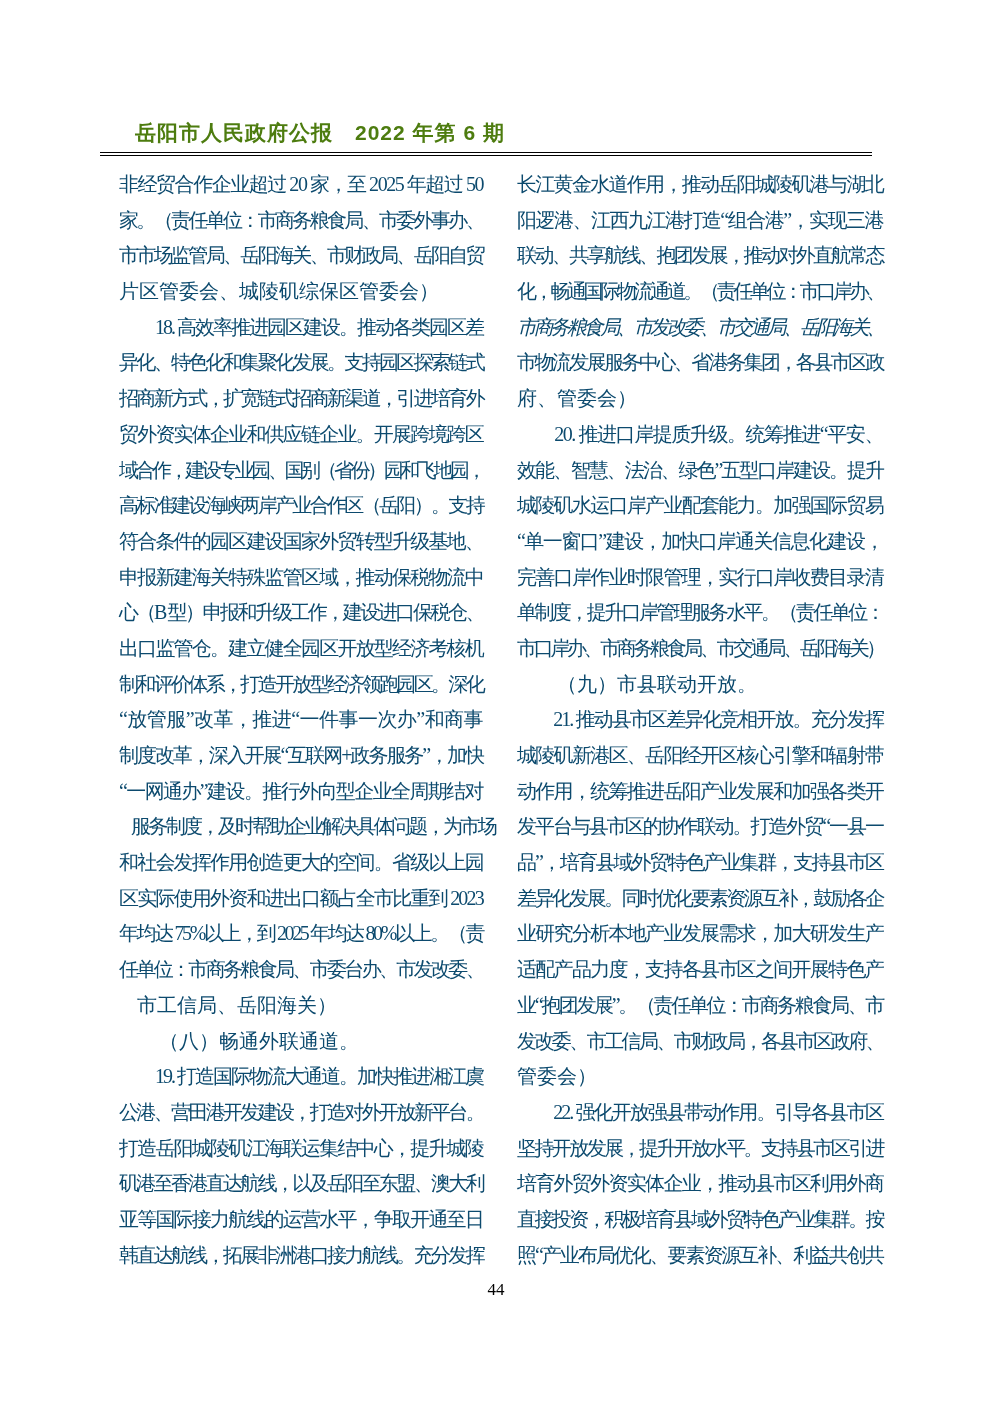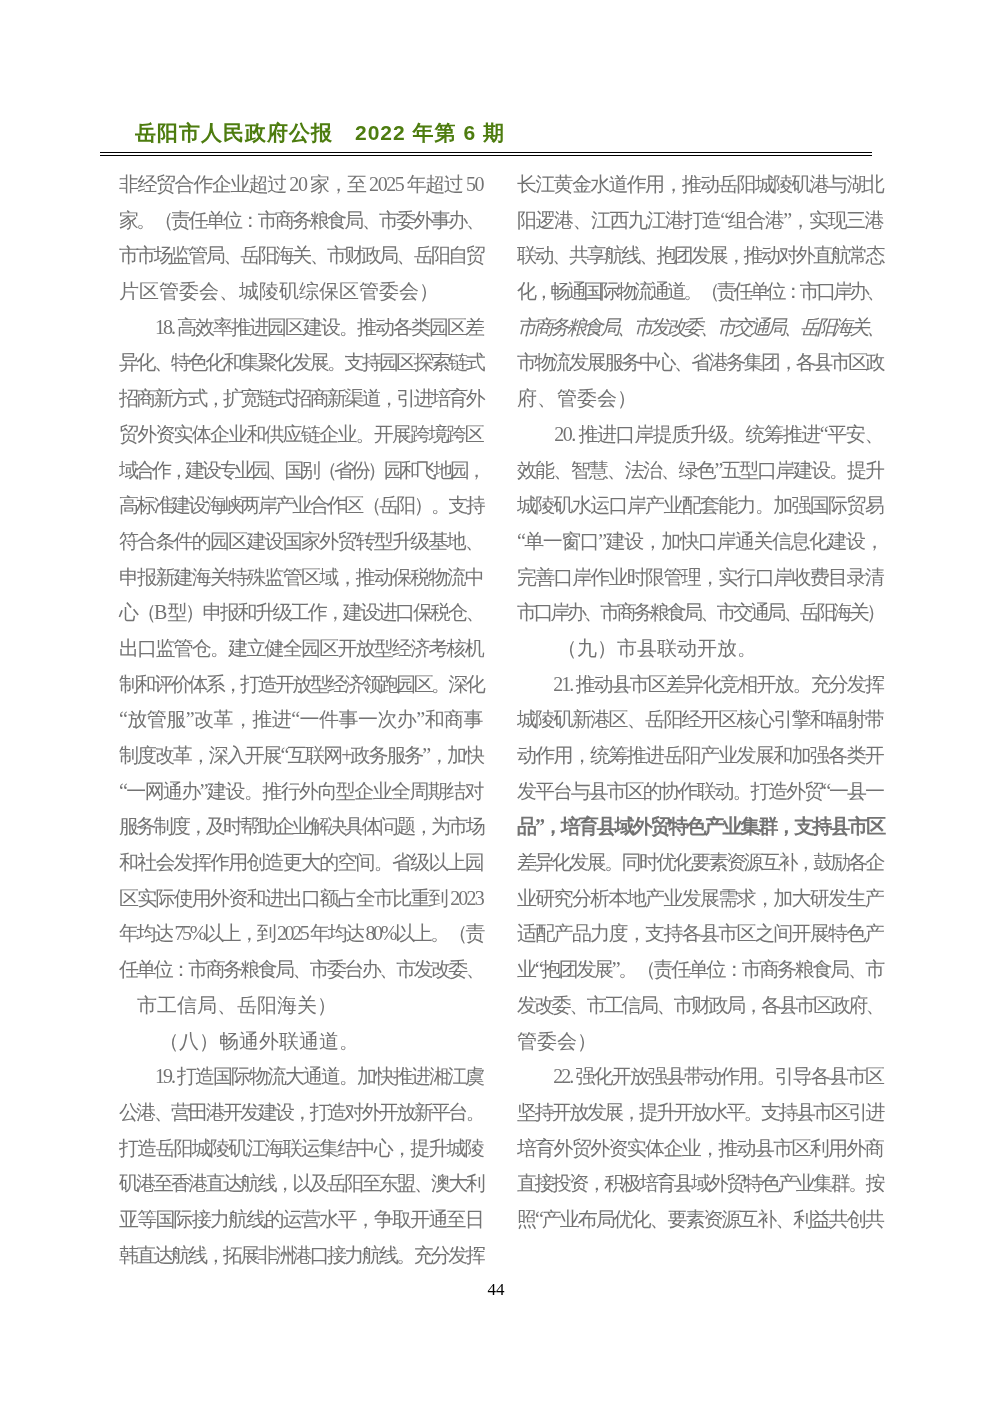--- a/index.html
+++ b/index.html
@@ -34,21 +34,21 @@
     width: 772px;
     height: 2px;
     border-top: 1px solid #000;
     border-bottom: 1px solid #000;
   }
   .column {
     position: absolute;
     top: 167px;
     font-size: 20px;
     line-height: 35.7px;
-    color: #737373;
+    color: #0c4a6e;
   }
   .column.left  { left: 119px; width: 364px; }
   .column.right { left: 517px; width: 366px; }
   .line {
     height: 35.7px;
     overflow: visible;
     white-space: pre;
   }
   .line > span {
     white-space: pre;
@@ -84,21 +84,21 @@
       <div class="line"><span style="letter-spacing: -3.45455px;">域合作，建设专业园、国别（省份）园和飞地园，</span></div>
       <div class="line"><span style="letter-spacing: -2.66667px;">高标准建设海峡两岸产业合作区（岳阳）。支持</span></div>
       <div class="line"><span style="letter-spacing: -1.8px;">符合条件的园区建设国家外贸转型升级基地、</span></div>
       <div class="line"><span style="letter-spacing: -1.8px;">申报新建海关特殊监管区域，推动保税物流中</span></div>
       <div class="line"><span style="letter-spacing: -2.47017px;">心（B 型）申报和升级工作，建设进口保税仓、</span></div>
       <div class="line"><span style="letter-spacing: -1.8px;">出口监管仓。建立健全园区开放型经济考核机</span></div>
       <div class="line"><span style="letter-spacing: -2.66667px;">制和评价体系，打造开放型经济领跑园区。深化</span></div>
       <div class="line"><span style="letter-spacing: -0.548363px;">“放管服”改革，推进“一件事一次办”和商事</span></div>
       <div class="line"><span style="letter-spacing: -2.04759px;">制度改革，深入开展“互联网+政务服务”，加快</span></div>
       <div class="line"><span style="letter-spacing: -1.60789px;">“一网通办”建设。推行外向型企业全周期结对</span></div>
-      <div class="line"><span style="letter-spacing: -2.66667px;">服务制度，及时帮助企业解决具体问题，为市场</span></div>
+      <div class="line"><span style="letter-spacing: -2.66667px; margin-left: 12px;">服务制度，及时帮助企业解决具体问题，为市场</span></div>
       <div class="line"><span style="letter-spacing: -1.8px;">和社会发挥作用创造更大的空间。省级以上园</span></div>
       <div class="line"><span style="letter-spacing: -1.78261px;">区实际使用外资和进出口额占全市比重到 2023</span></div>
       <div class="line"><span style="letter-spacing: -2.39062px;">年均达 75%以上，到 2025 年均达 80%以上。（责</span></div>
       <div class="line"><span style="letter-spacing: -2.66667px;">任单位：市商务粮食局、市委台办、市发改委、</span></div>
       <div class="line"><span style="letter-spacing: 0px; margin-left: 18px;">市工信局、岳阳海关）</span></div>
       <div class="line"><span style="letter-spacing: 0px;">　　（八）畅通外联通道。</span></div>
       <div class="line"><span style="letter-spacing: -2px;">　　19. 打造国际物流大通道。加快推进湘江虞</span></div>
       <div class="line"><span style="letter-spacing: -2.66667px;">公港、营田港开发建设，打造对外开放新平台。</span></div>
       <div class="line"><span style="letter-spacing: -1.8px;">打造岳阳城陵矶江海联运集结中心，提升城陵</span></div>
       <div class="line"><span style="letter-spacing: -2.66667px;">矶港至香港直达航线，以及岳阳至东盟、澳大利</span></div>
@@ -112,27 +112,28 @@
       <div class="line"><span style="letter-spacing: -2.57143px;">联动、共享航线、抱团发展，推动对外直航常态</span></div>
       <div class="line"><span style="letter-spacing: -3.36364px;">化，畅通国际物流通道。（责任单位：市口岸办、</span></div>
       <div class="line"><span style="letter-spacing: -3.36364px; font-style: italic;">市商务粮食局、市发改委、市交通局、岳阳海关、</span></div>
       <div class="line"><span style="letter-spacing: -2.57143px;">市物流发展服务中心、省港务集团，各县市区政</span></div>
       <div class="line"><span style="letter-spacing: 0px;">府、管委会）</span></div>
       <div class="line"><span style="letter-spacing: -1.43003px;">　　20. 推进口岸提质升级。统筹推进“平安、</span></div>
       <div class="line"><span style="letter-spacing: -2.04241px;">效能、智慧、法治、绿色”五型口岸建设。提升</span></div>
       <div class="line"><span style="letter-spacing: -1.7px; margin-top: 20px;">城陵矶水运口岸产业配套能力。加强国际贸易</span></div>
       <div class="line"><span style="letter-spacing: -1.51265px;">“单一窗口”建设，加快口岸通关信息化建设，</span></div>
       <div class="line"><span style="letter-spacing: -1.7px;">完善口岸作业时限管理，实行口岸收费目录清</span></div>
+      <div class="line"><span style="letter-spacing: -2.57143px;">单制度，提升口岸管理服务水平。（责任单位：</span></div>
       <div class="line"><span style="letter-spacing: -3.36364px;">市口岸办、市商务粮食局、市交通局、岳阳海关）</span></div>
       <div class="line"><span style="letter-spacing: 0px;">　　（九）市县联动开放。</span></div>
       <div class="line"><span style="letter-spacing: -1.91304px;">　　21. 推动县市区差异化竞相开放。充分发挥</span></div>
       <div class="line"><span style="letter-spacing: -1.7px;">城陵矶新港区、岳阳经开区核心引擎和辐射带</span></div>
       <div class="line"><span style="letter-spacing: -1.7px;">动作用，统筹推进岳阳产业发展和加强各类开</span></div>
       <div class="line"><span style="letter-spacing: -2.04241px;">发平台与县市区的协作联动。打造外贸“一县一</span></div>
-      <div class="line"><span style="letter-spacing: -2.04241px; font-weight: bold;">品”，培育县域外贸特色产业集群，支持县市区</span></div>
+      <div class="line"><span style="letter-spacing: -2.04241px;">品”，培育县域外贸特色产业集群，支持县市区</span></div>
       <div class="line"><span style="letter-spacing: -2.57143px;">差异化发展。同时优化要素资源互补，鼓励各企</span></div>
       <div class="line"><span style="letter-spacing: -1.7px;">业研究分析本地产业发展需求，加大研发生产</span></div>
       <div class="line"><span style="letter-spacing: -1.7px;">适配产品力度，支持各县市区之间开展特色产</span></div>
       <div class="line"><span style="letter-spacing: -2.35298px;">业“抱团发展”。（责任单位：市商务粮食局、市</span></div>
       <div class="line"><span style="letter-spacing: -2.57143px;">发改委、市工信局、市财政局，各县市区政府、</span></div>
       <div class="line"><span style="letter-spacing: 0px;">管委会）</span></div>
       <div class="line"><span style="letter-spacing: -1.91304px;">　　22. 强化开放强县带动作用。引导各县市区</span></div>
       <div class="line"><span style="letter-spacing: -2.57143px;">坚持开放发展，提升开放水平。支持县市区引进</span></div>
       <div class="line"><span style="letter-spacing: -1.7px;">培育外贸外资实体企业，推动县市区利用外商</span></div>
       <div class="line"><span style="letter-spacing: -2.57143px;">直接投资，积极培育县域外贸特色产业集群。按</span></div>

